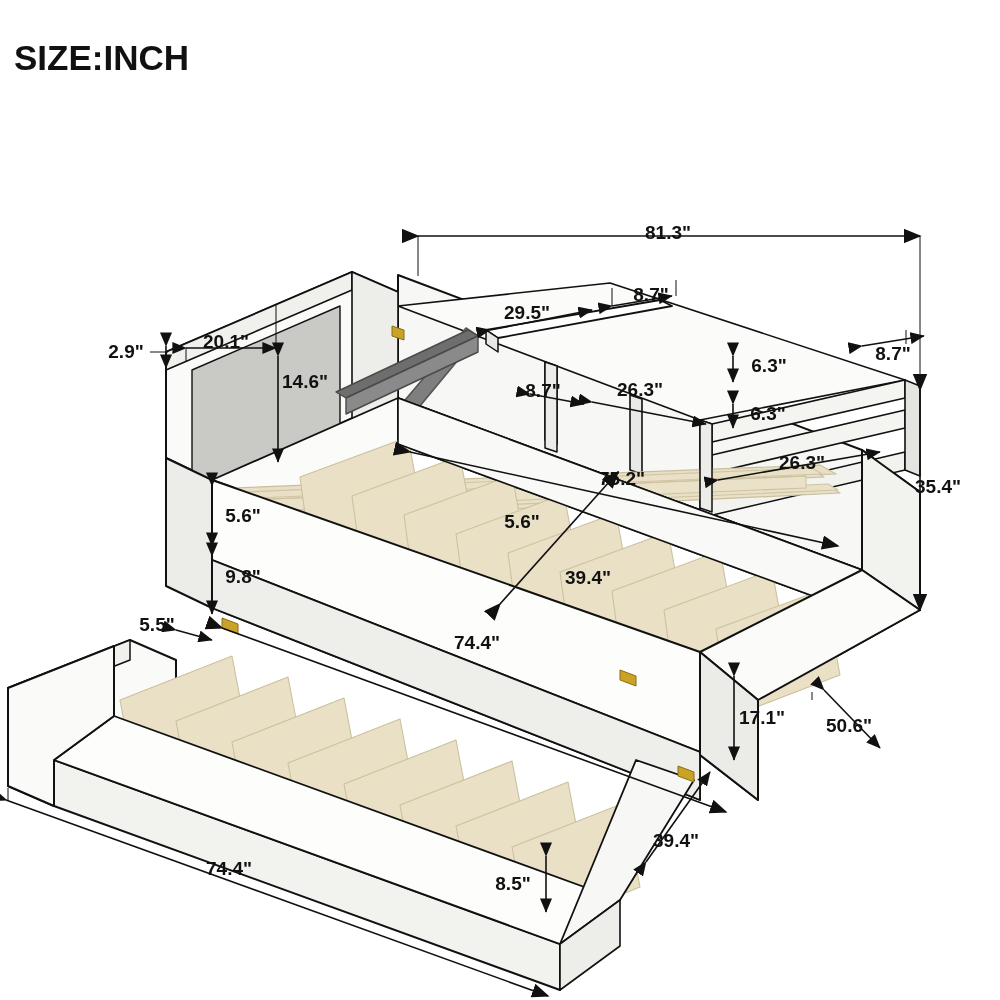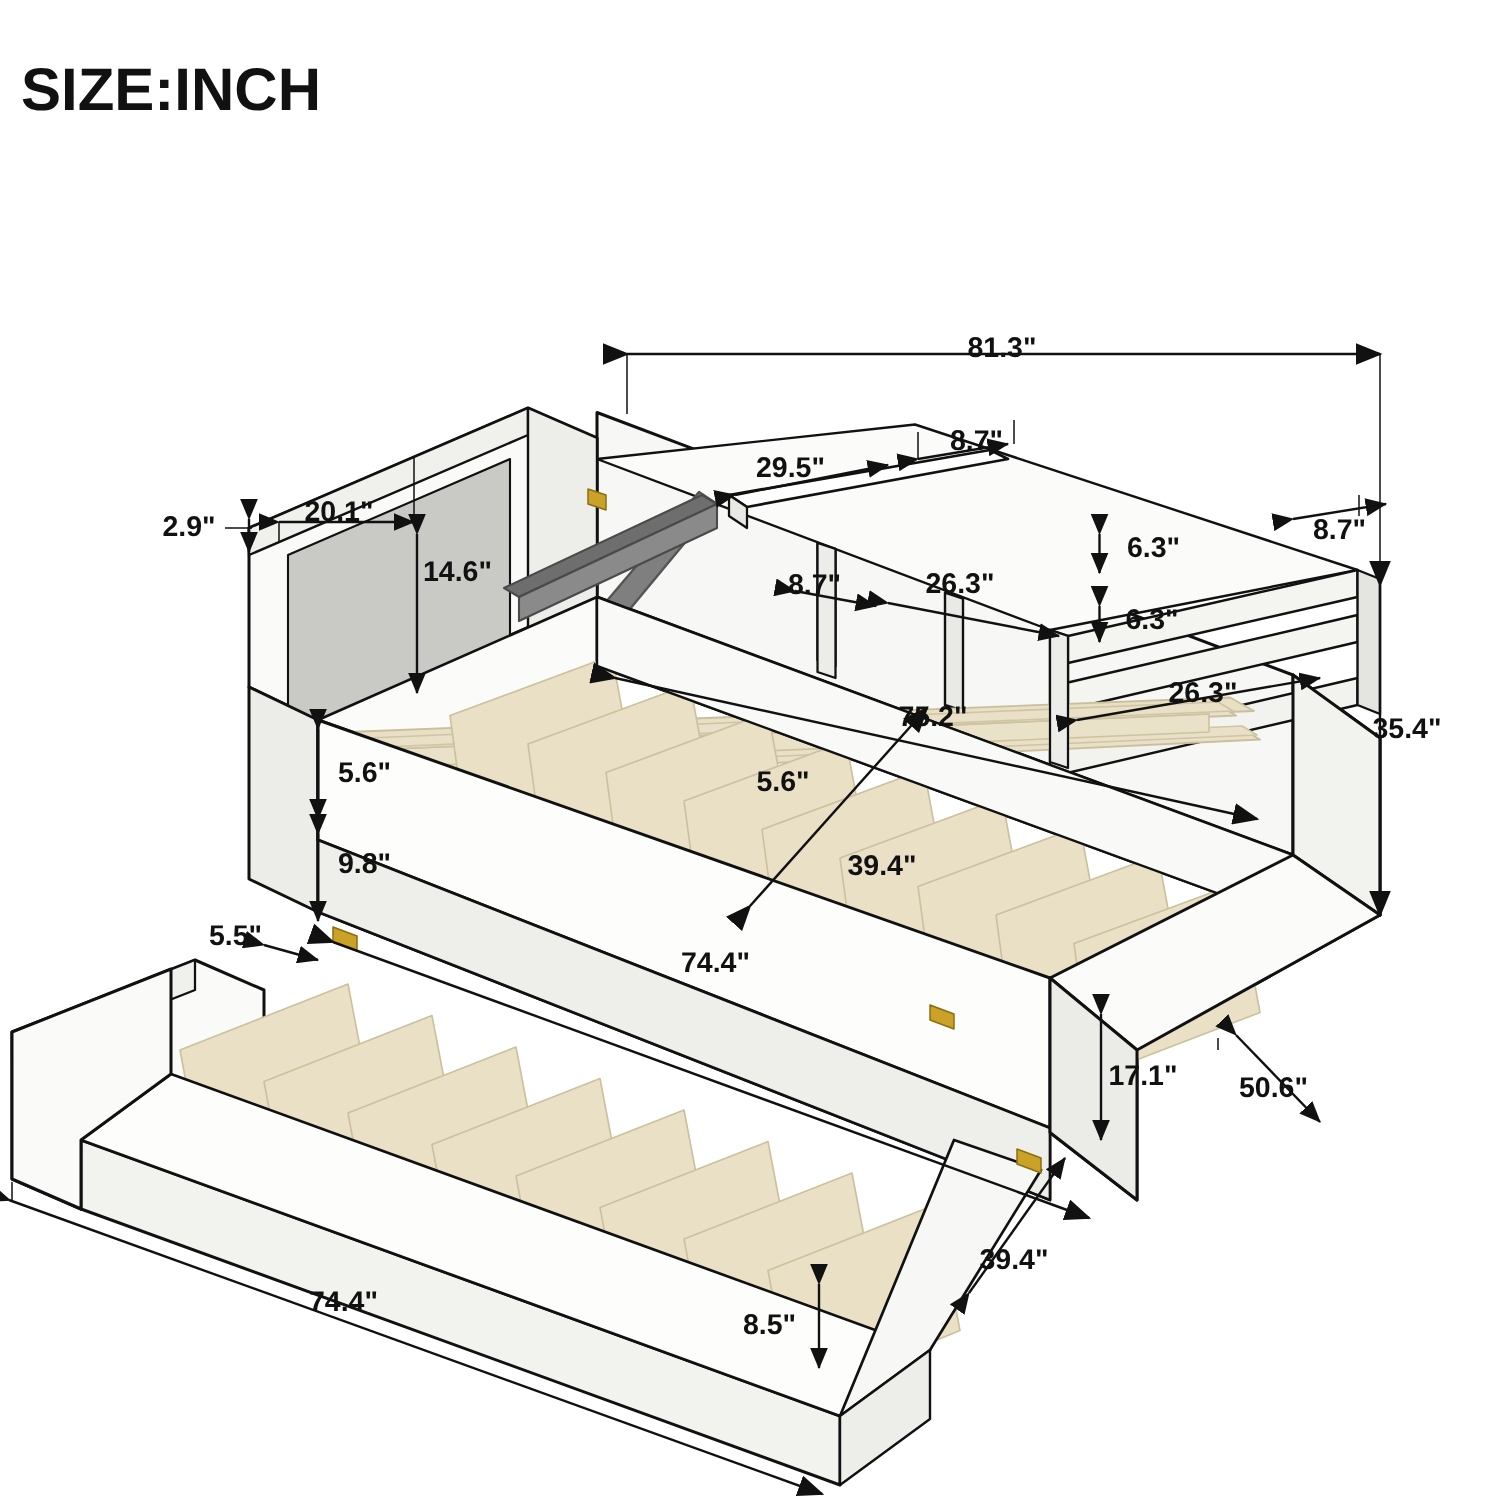--- a/index.html
+++ b/index.html
@@ -4,21 +4,21 @@
 <style>
   html,body{margin:0;padding:0;}
   body{
     width:1000px;height:1000px;background:#ffffff;
     font-family:"Liberation Sans", sans-serif;
     position:relative;overflow:hidden;
   }
   #diagram{position:absolute;left:0;top:0;width:1000px;height:1000px;}
   .title{
     position:absolute;left:14px;top:38px;
-    font-size:40px;font-weight:bold;color:#111;
+    font-size:35px;font-weight:bold;color:#111;
     letter-spacing:0px;
   }
   .dim{
     position:absolute;
     font-size:19px;font-weight:bold;color:#111;
     white-space:nowrap;
   }
 </style>
 </head>
 <body>

